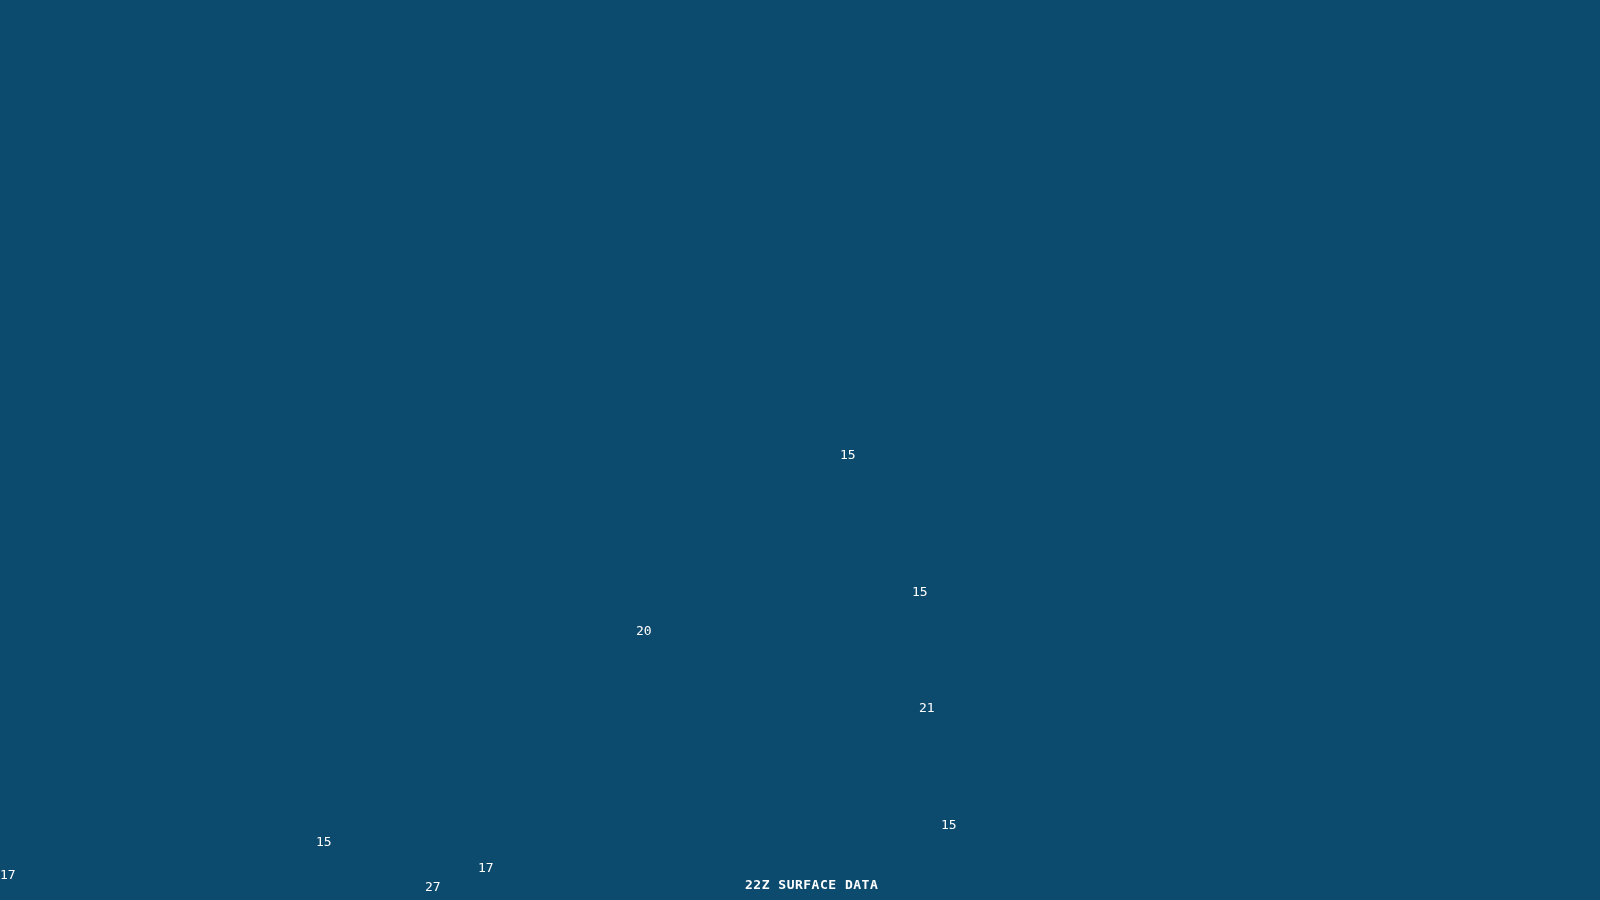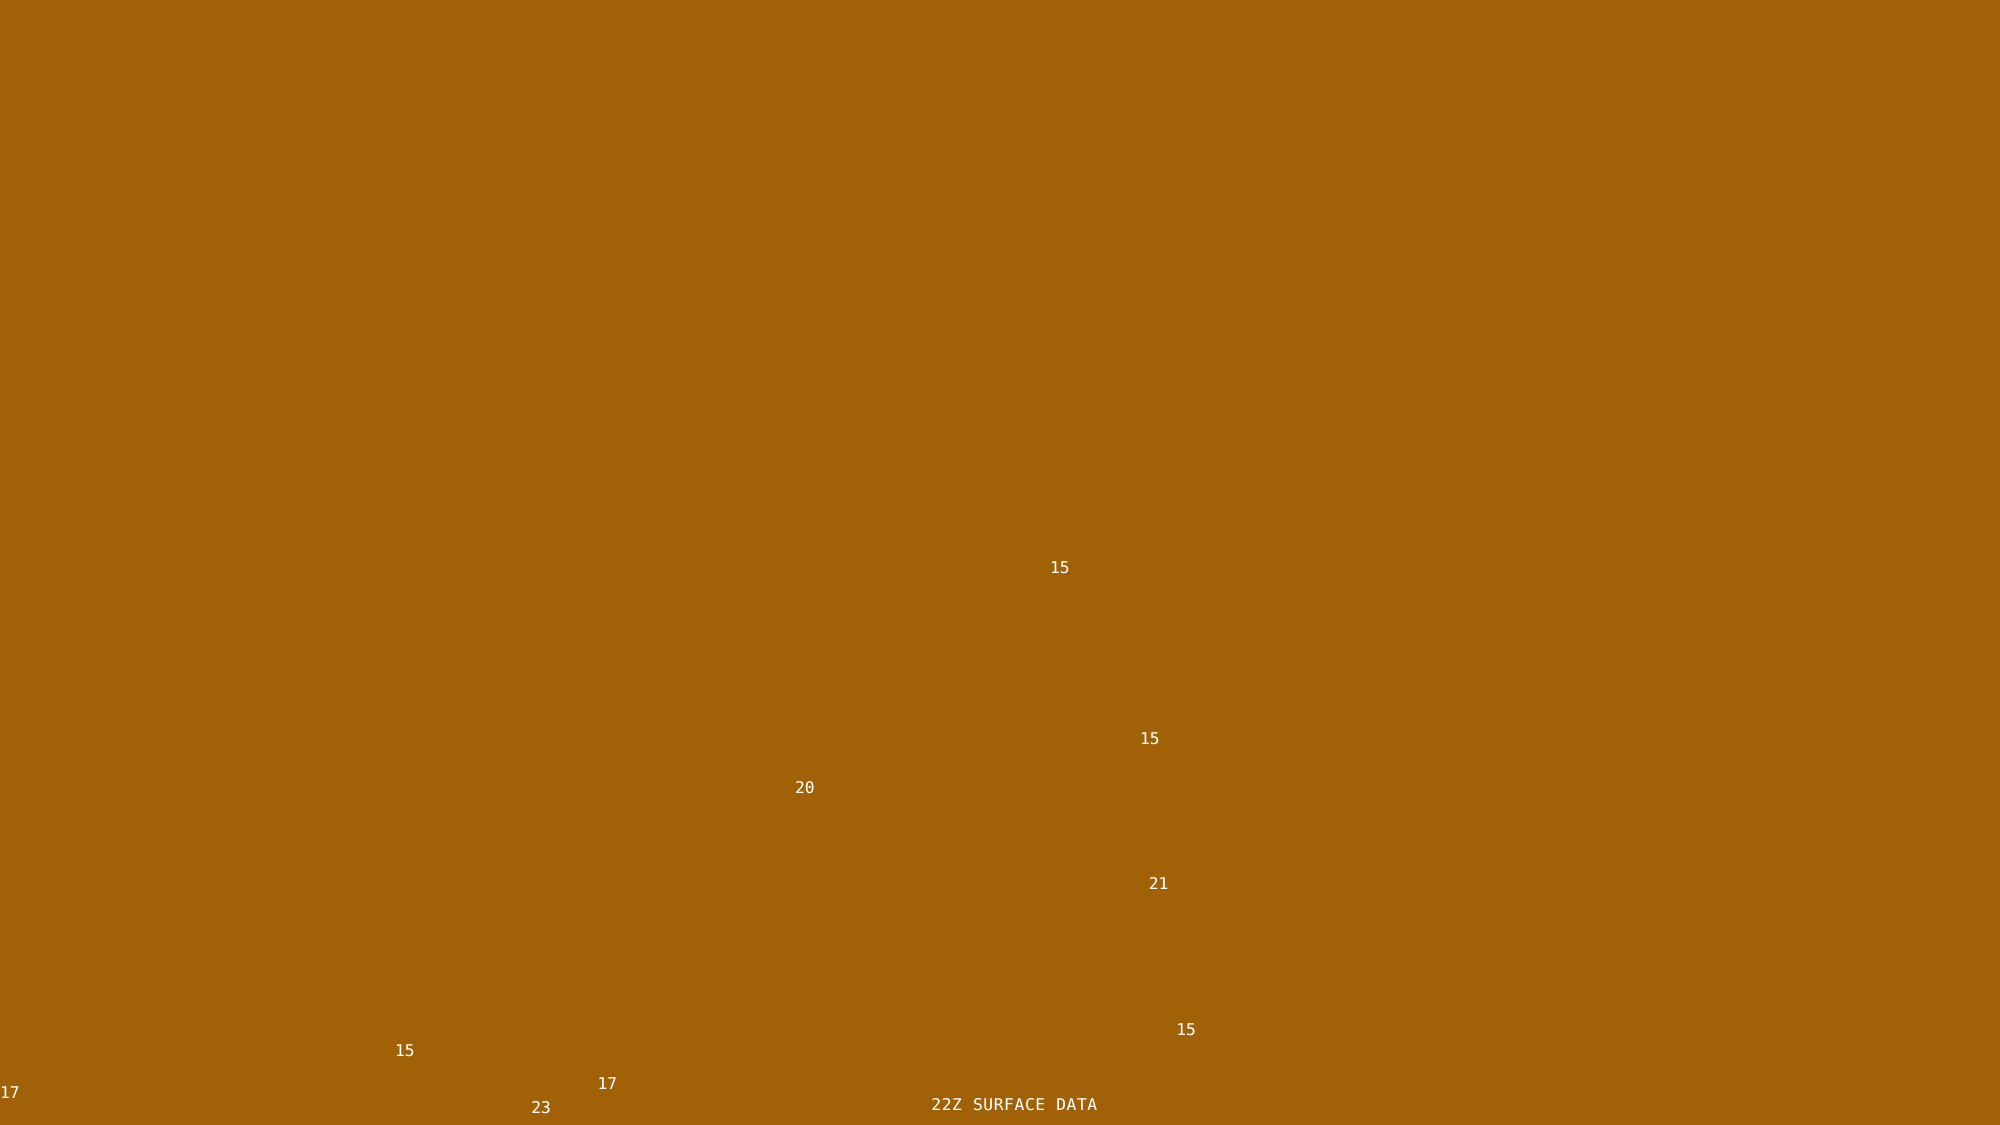--- a/index.html
+++ b/index.html
@@ -22,35 +22,35 @@
     font-size: 13px;
     line-height: 1;
     white-space: nowrap;
     letter-spacing: 0px;
   }
   .caption {
     position: absolute;
     color: #ffffff;
     font-family: "DejaVu Sans Mono", monospace;
     font-size: 13px;
-    font-weight: normal;
+    font-weight: bold;
     line-height: 1;
     white-space: nowrap;
     letter-spacing: 0.5px;
   }
 </style>
 </head>
 <body>
 
-<div id="root" style="background: #a16207; width: 1600px; height: 900px;">
+<div id="root" style="background: #0c4a6e; width: 1600px; height: 900px;">
   <div id="labels-layer">
       <div class="data-label" style="left: 840px; top: 448px;">15</div>
       <div class="data-label" style="left: 912px; top: 585px;">15</div>
       <div class="data-label" style="left: 605px; top: 624px; margin-left: 31px;">20</div>
       <div class="data-label" style="left: 919px; top: 701px; text-align: right;">21</div>
       <div class="data-label" style="left: 941px; top: 818px;">15</div>
       <div class="data-label" style="left: 316px; top: 835px;">15</div>
       <div class="data-label" style="left: 478px; top: 861px;">17</div>
       <div class="data-label" style="left: 0px; top: 868px;">17</div>
-      <div class="data-label" style="left: 425px; top: 880px;">23</div>
+      <div class="data-label" style="left: 425px; top: 880px;">27</div>
     </div>
   <div class="caption" style="left: 745px; top: 878px;">22Z SURFACE DATA</div>
 </div>
 
 </body></html>

